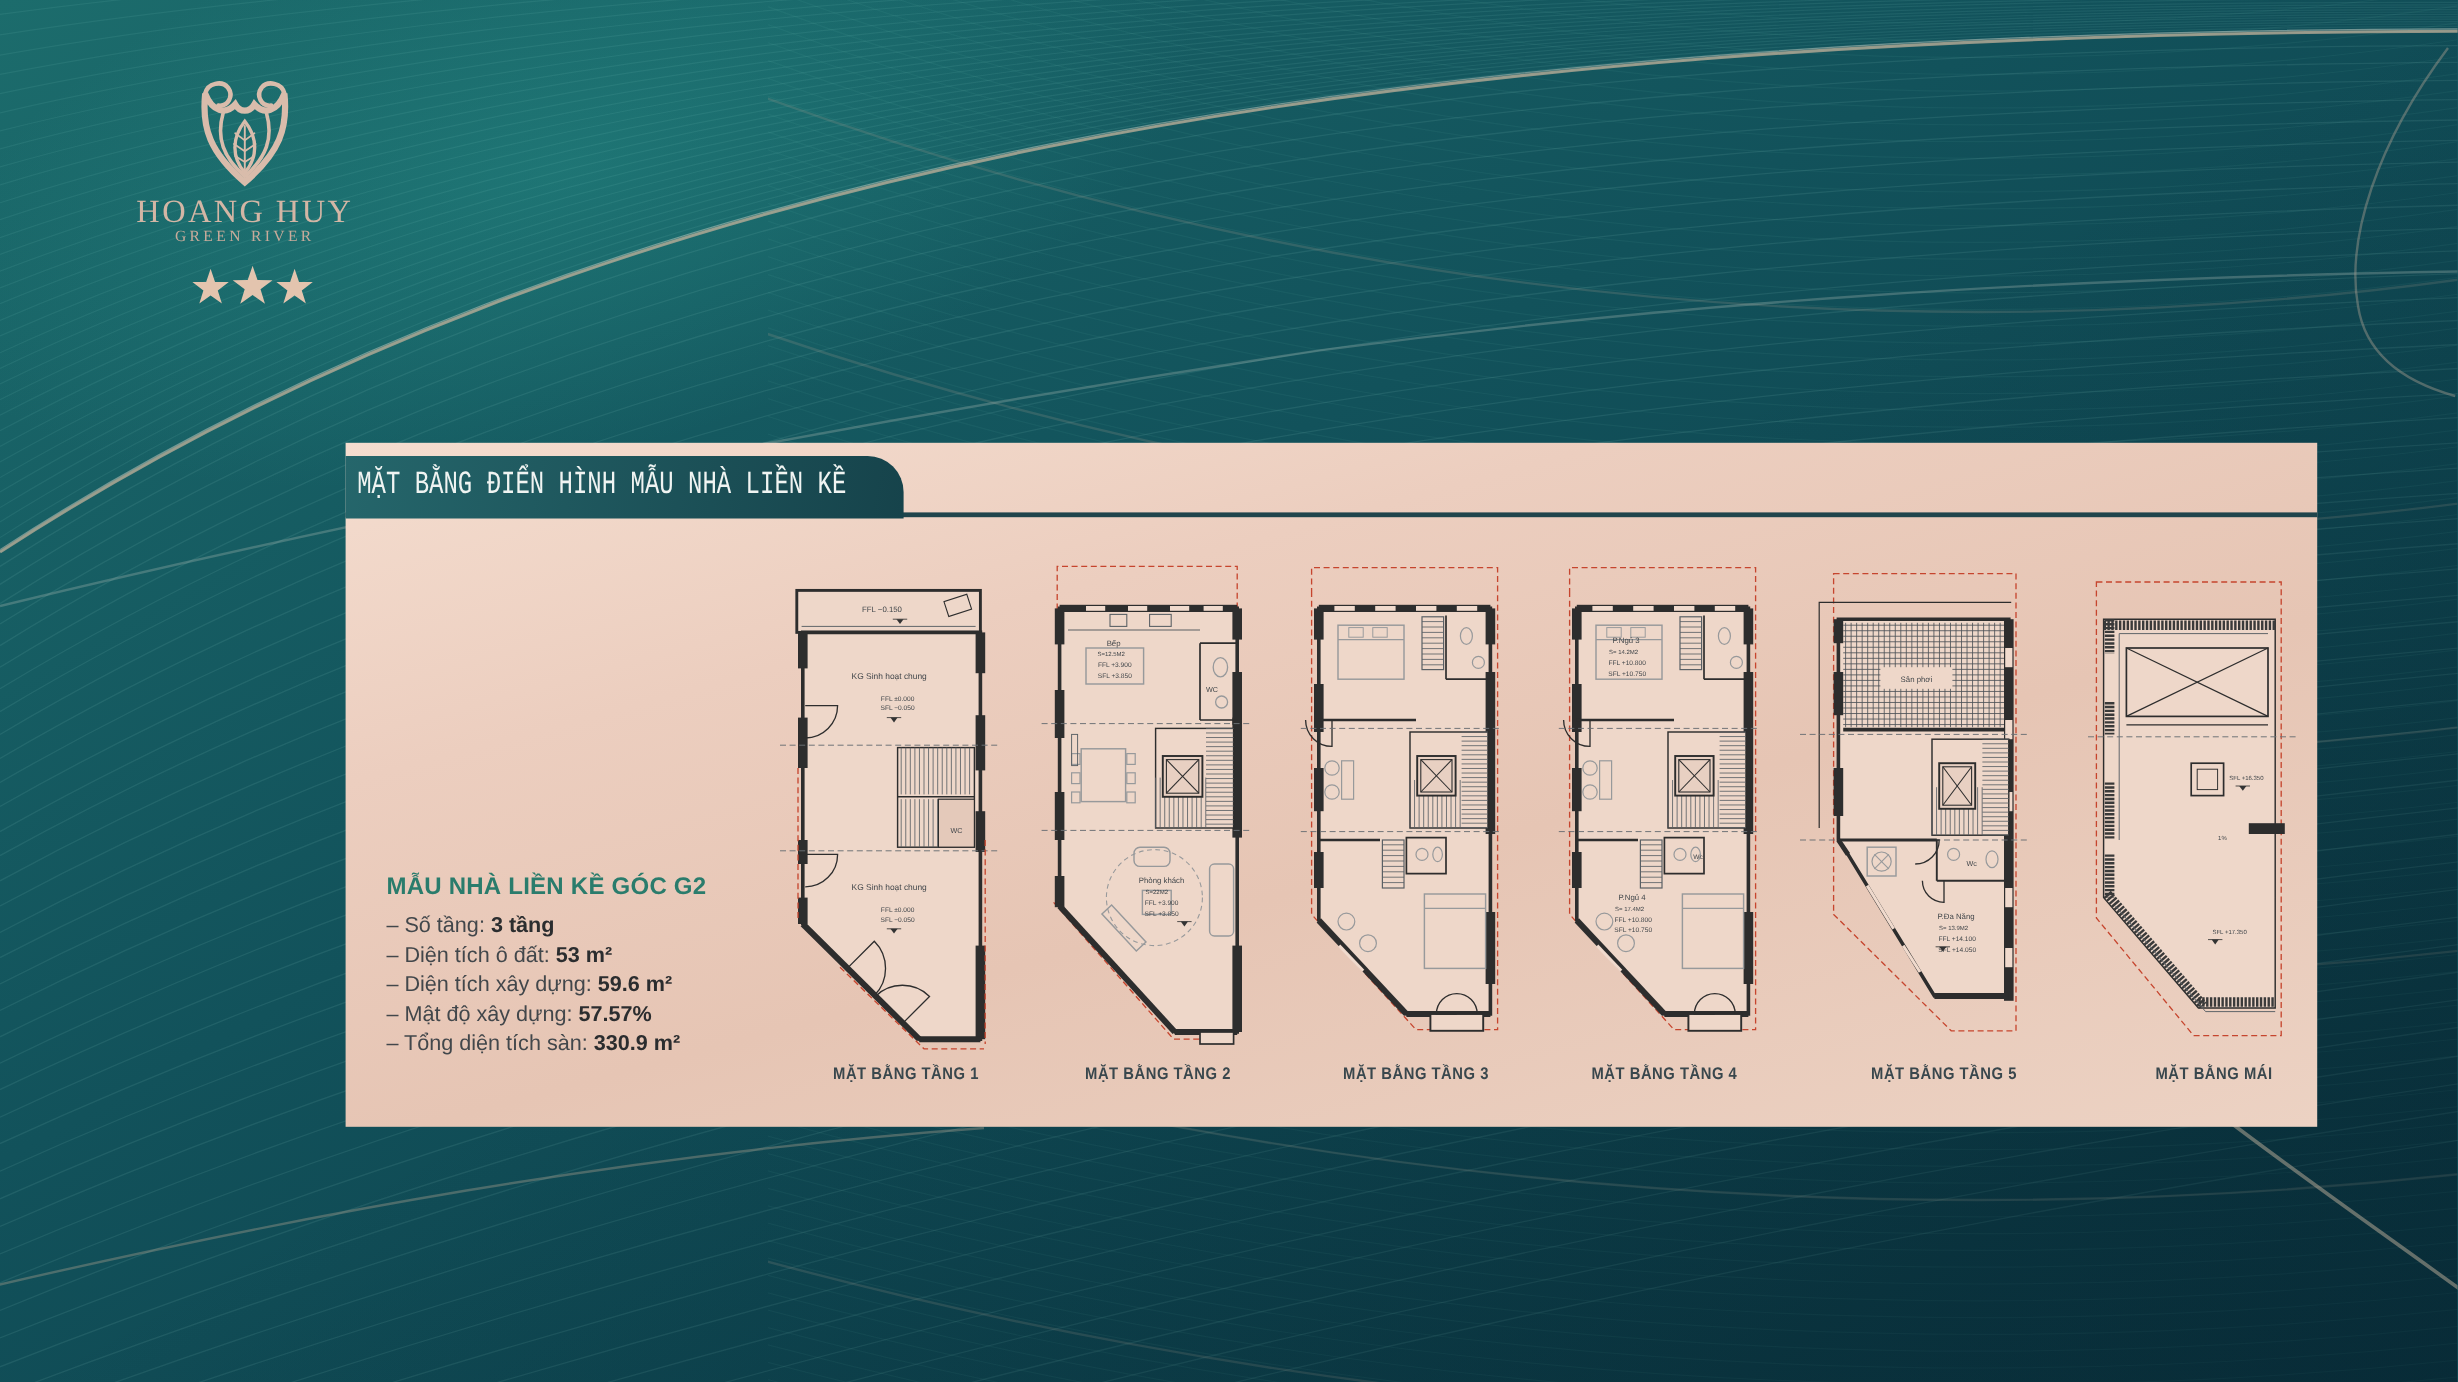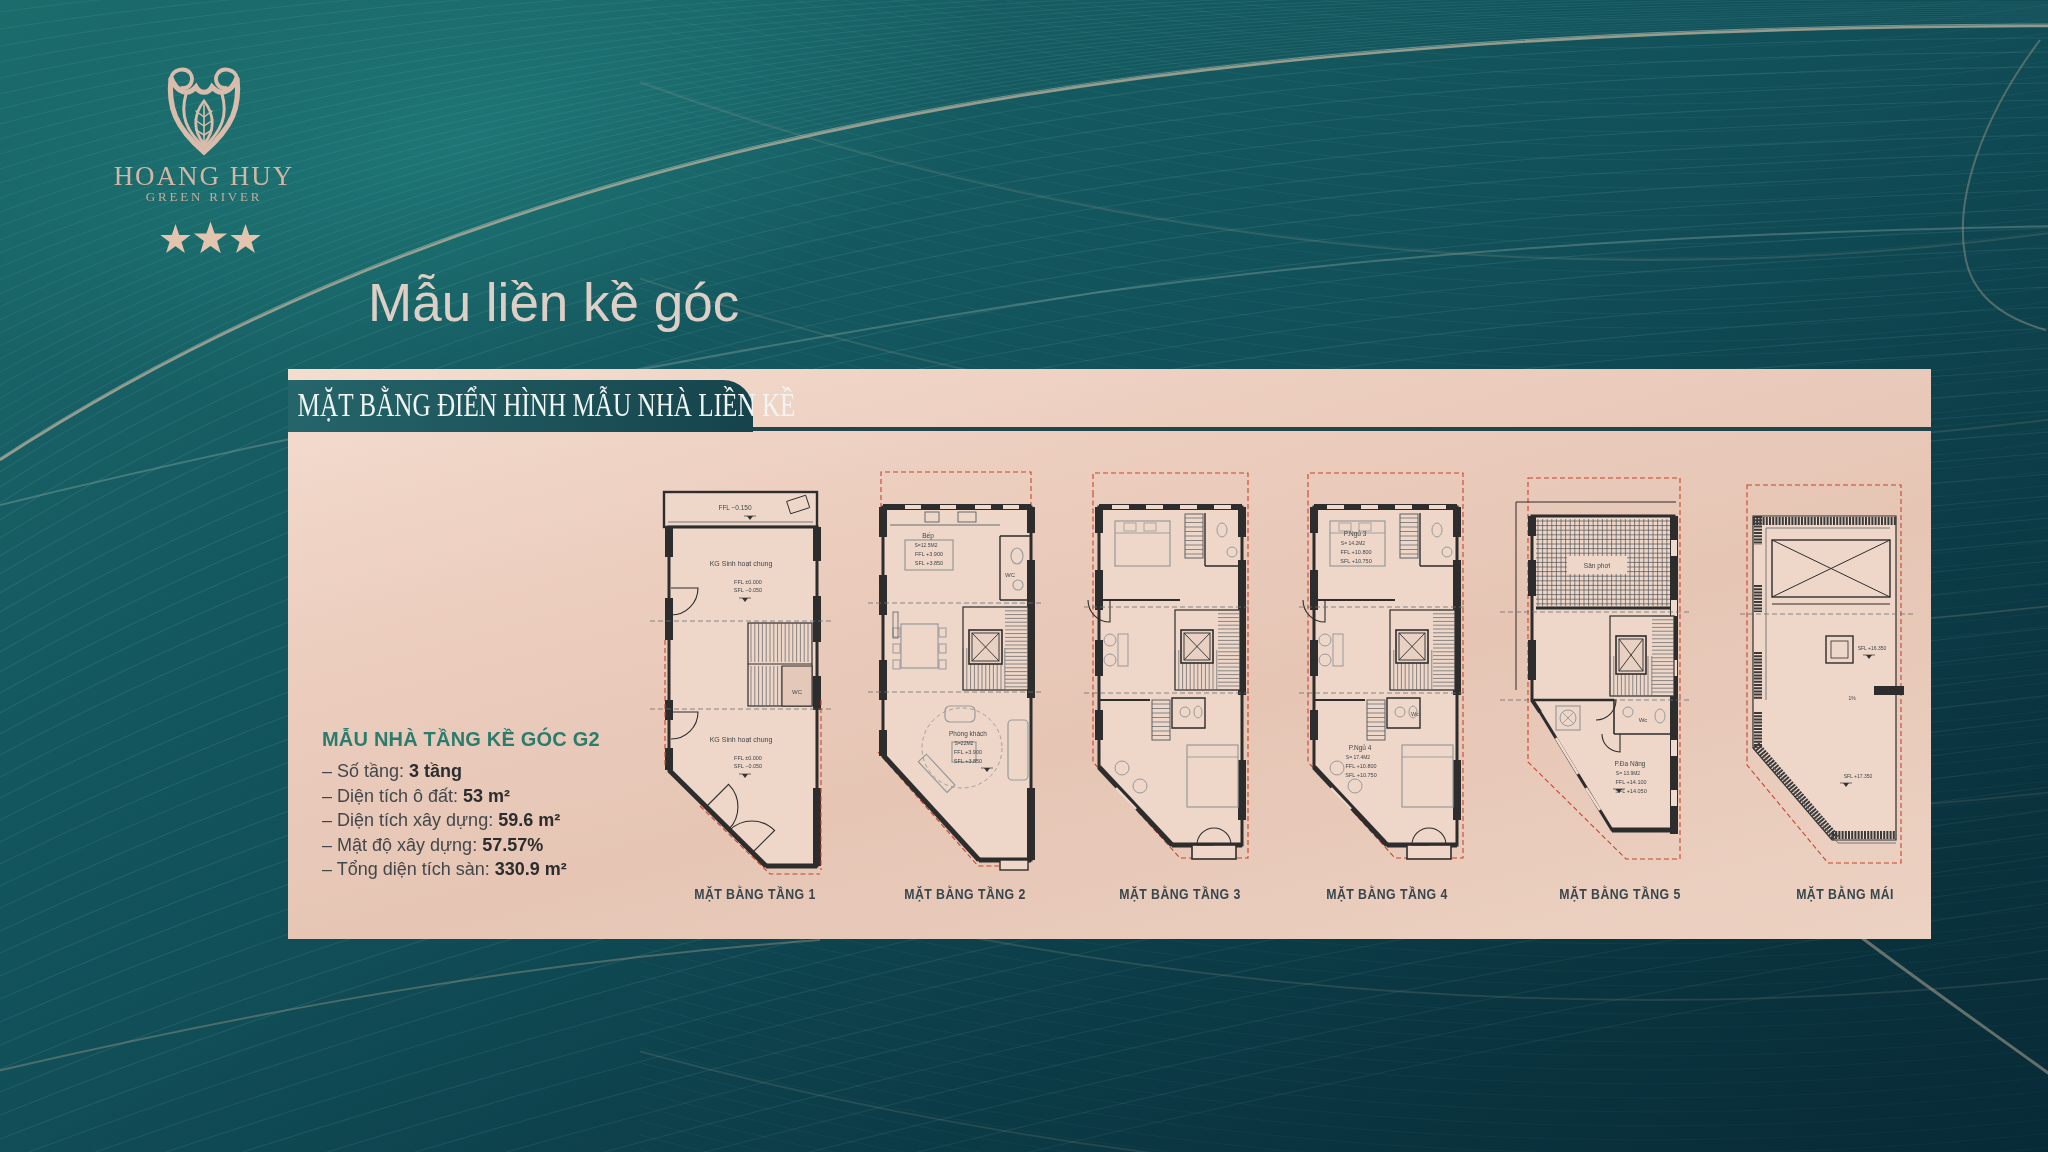--- a/index.html
+++ b/index.html
@@ -8,21 +8,21 @@
 .logo { position:absolute; left:74px; top:57px; }
 .title { position:absolute; left:1134px; top:172px; transform:translateX(-50%); white-space:nowrap;
   font-size:64px; font-weight:bold; letter-spacing:5px; color:#ead9ce; }
 .subtitle { position:absolute; left:368px; top:272px; white-space:nowrap;
   font-size:53px; color:#ddcfc5; }
 .panel { position:absolute; left:288px; top:369px; width:1643px; height:570px;
   background:linear-gradient(165deg,#f4ddcf 0%,#eccebf 28%,#e6c5b4 58%,#ecd2c3 100%); }
 .rule { position:absolute; left:288px; top:427px; width:1643px; height:4px; background:#20454c; }
 .tab { position:absolute; left:288px; top:380px; width:465px; height:52px;
   background:linear-gradient(100deg,#25666b,#16434b); border-radius:0 30px 0 0;
-  color:#f0f4f2; font-family:Liberation Serif, serif; font-size:34px; line-height:50px; white-space:nowrap; }
+  color:#f0f4f2; font-family:Liberation Mono, monospace; font-size:27px; line-height:50px; white-space:nowrap; }
 .tab span { display:inline-block; transform:scaleX(0.74); transform-origin:left center; padding-left:13px; }
 .info { position:absolute; left:322px; top:728px; }
 .info h3 { font-size:20px; color:#2a7c6c; letter-spacing:0.2px; margin-bottom:10px; }
 .info div { font-size:18px; color:#42474b; margin-bottom:3.5px; }
 .info b { color:#2b2d2f; }
 .plans { position:absolute; left:0; top:0; }
 .cap { position:absolute; top:886px; transform:translateX(-50%) scaleX(0.88); white-space:nowrap;
   font-size:14px; font-weight:bold; letter-spacing:0.5px; color:#39474d; }
 </style></head>
 <body>
@@ -260,26 +260,25 @@
 <path d="M130,54 L122,48 M130,63 L121,57 M130,72 L122,67 M130,54 L138,48 M130,63 L139,57 M130,72 L138,67" stroke-width="1.5"></path>
 </g>
 <text x="130" y="128" font-size="27" letter-spacing="2" fill="#d3b6a5" text-anchor="middle" font-family="Liberation Serif, serif">HOANG HUY</text>
 <text x="130" y="144" font-size="13" letter-spacing="2.8" fill="#c7ab9b" text-anchor="middle" font-family="Liberation Serif, serif">GREEN RIVER</text>
 <g fill="#e3c4ae">
 <path d="M101.5,167.0 L105.2,177.9 L116.7,178.1 L107.5,185.0 L110.9,195.9 L101.5,189.3 L92.1,195.9 L95.5,185.0 L86.3,178.1 L97.8,177.9 Z"></path>
 <path d="M136.5,164.5 L140.6,176.4 L153.1,176.6 L143.1,184.1 L146.8,196.2 L136.5,188.9 L126.2,196.2 L129.9,184.1 L119.9,176.6 L132.4,176.4 Z"></path>
 <path d="M171.5,167.0 L175.2,177.9 L186.7,178.1 L177.5,185.0 L180.9,195.9 L171.5,189.3 L162.1,195.9 L165.5,185.0 L156.3,178.1 L167.8,177.9 Z"></path>
 </g>
 </svg>
-<div class="subtitle">Mẫu liền kề góc</div>
 <div class="panel"></div>
 <div class="rule"></div>
 <div class="tab"><span>MẶT BẰNG ĐIỂN HÌNH MẪU NHÀ LIỀN KỀ</span></div>
 <div class="info">
-<h3>MẪU NHÀ TẦNG KỀ GÓC G2</h3>
+<h3>MẪU NHÀ LIỀN KỀ GÓC G2</h3>
 <div>– Số tầng: <b>3 tầng</b></div>
 <div>– Diện tích ô đất: <b>53 m²</b></div>
 <div>– Diện tích xây dựng: <b>59.6 m²</b></div>
 <div>– Mật độ xây dựng: <b>57.57%</b></div>
 <div>– Tổng diện tích sàn: <b>330.9 m²</b></div>
 </div>
 <svg class="plans" width="2048" height="1152" viewBox="0 0 2048 1152">
       <rect x="664" y="492" width="153" height="35" fill="#eed7c9" stroke="#2d2d2d" stroke-width="2.4"></rect>
       <line x1="668" y1="522" x2="813" y2="522" stroke="#5a6065" stroke-width="0.8"></line>
       <text x="735" y="510" font-size="6.5" fill="#41464a" text-anchor="middle">FFL −0.150</text>

